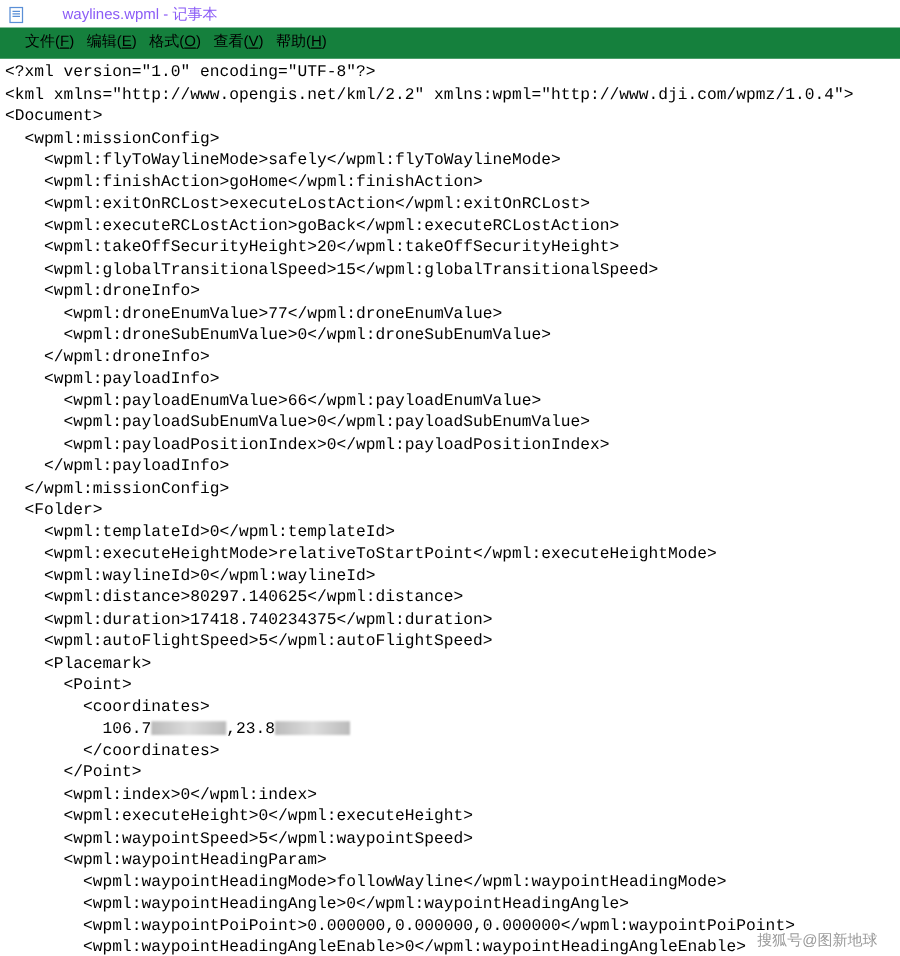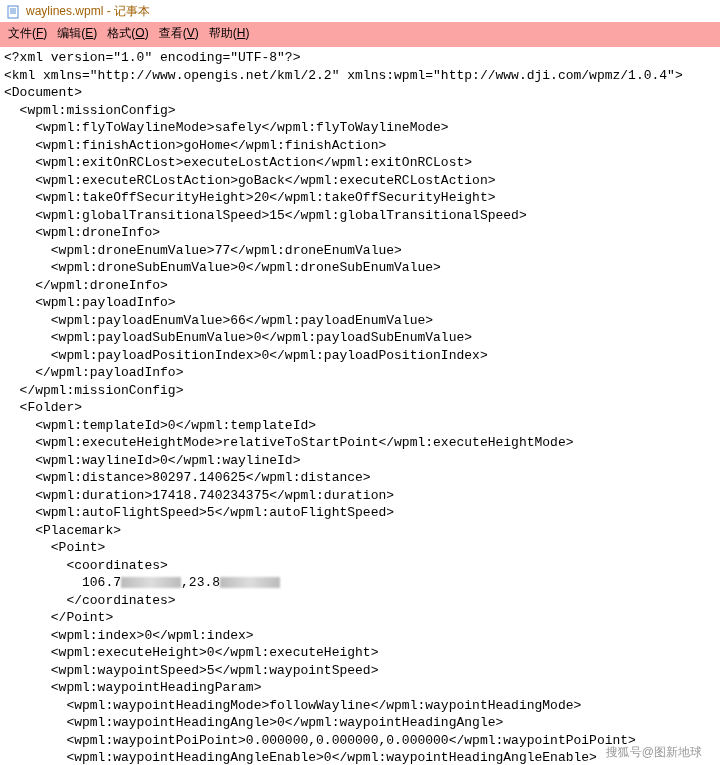--- a/index.html
+++ b/index.html
@@ -10,35 +10,36 @@
     width: 720px;
     height: 765px;
     overflow: hidden;
     position: relative;
   }
   .titlebar {
     display: flex;
     align-items: center;
     padding: 3px 6px 2px 6px;
     background: #fff;
-    color: #a16207;
+    color: #8b5cf6;
     font-size: 12px;
+    gap: 24px;
   }
   .titlebar .icon {
     width: 16px; height: 16px;
     margin-right: 4px;
     display: inline-flex;
     align-items: center;
     justify-content: center;
   }
   .menubar {
     display: flex;
     gap: 2px;
-    padding: 2px 4px 4px 4px;
-    background: #fca5a5;
+    padding: 2px 4px 4px 16px;
+    background: #15803d;
     color: #000;
     font-size: 12px;
   }
   .menuitem {
     padding: 1px 4px;
     cursor: default;
   }
   .menuitem .accel { text-decoration: underline; }
   .content {
     font-family: Consolas, "Courier New", monospace;

